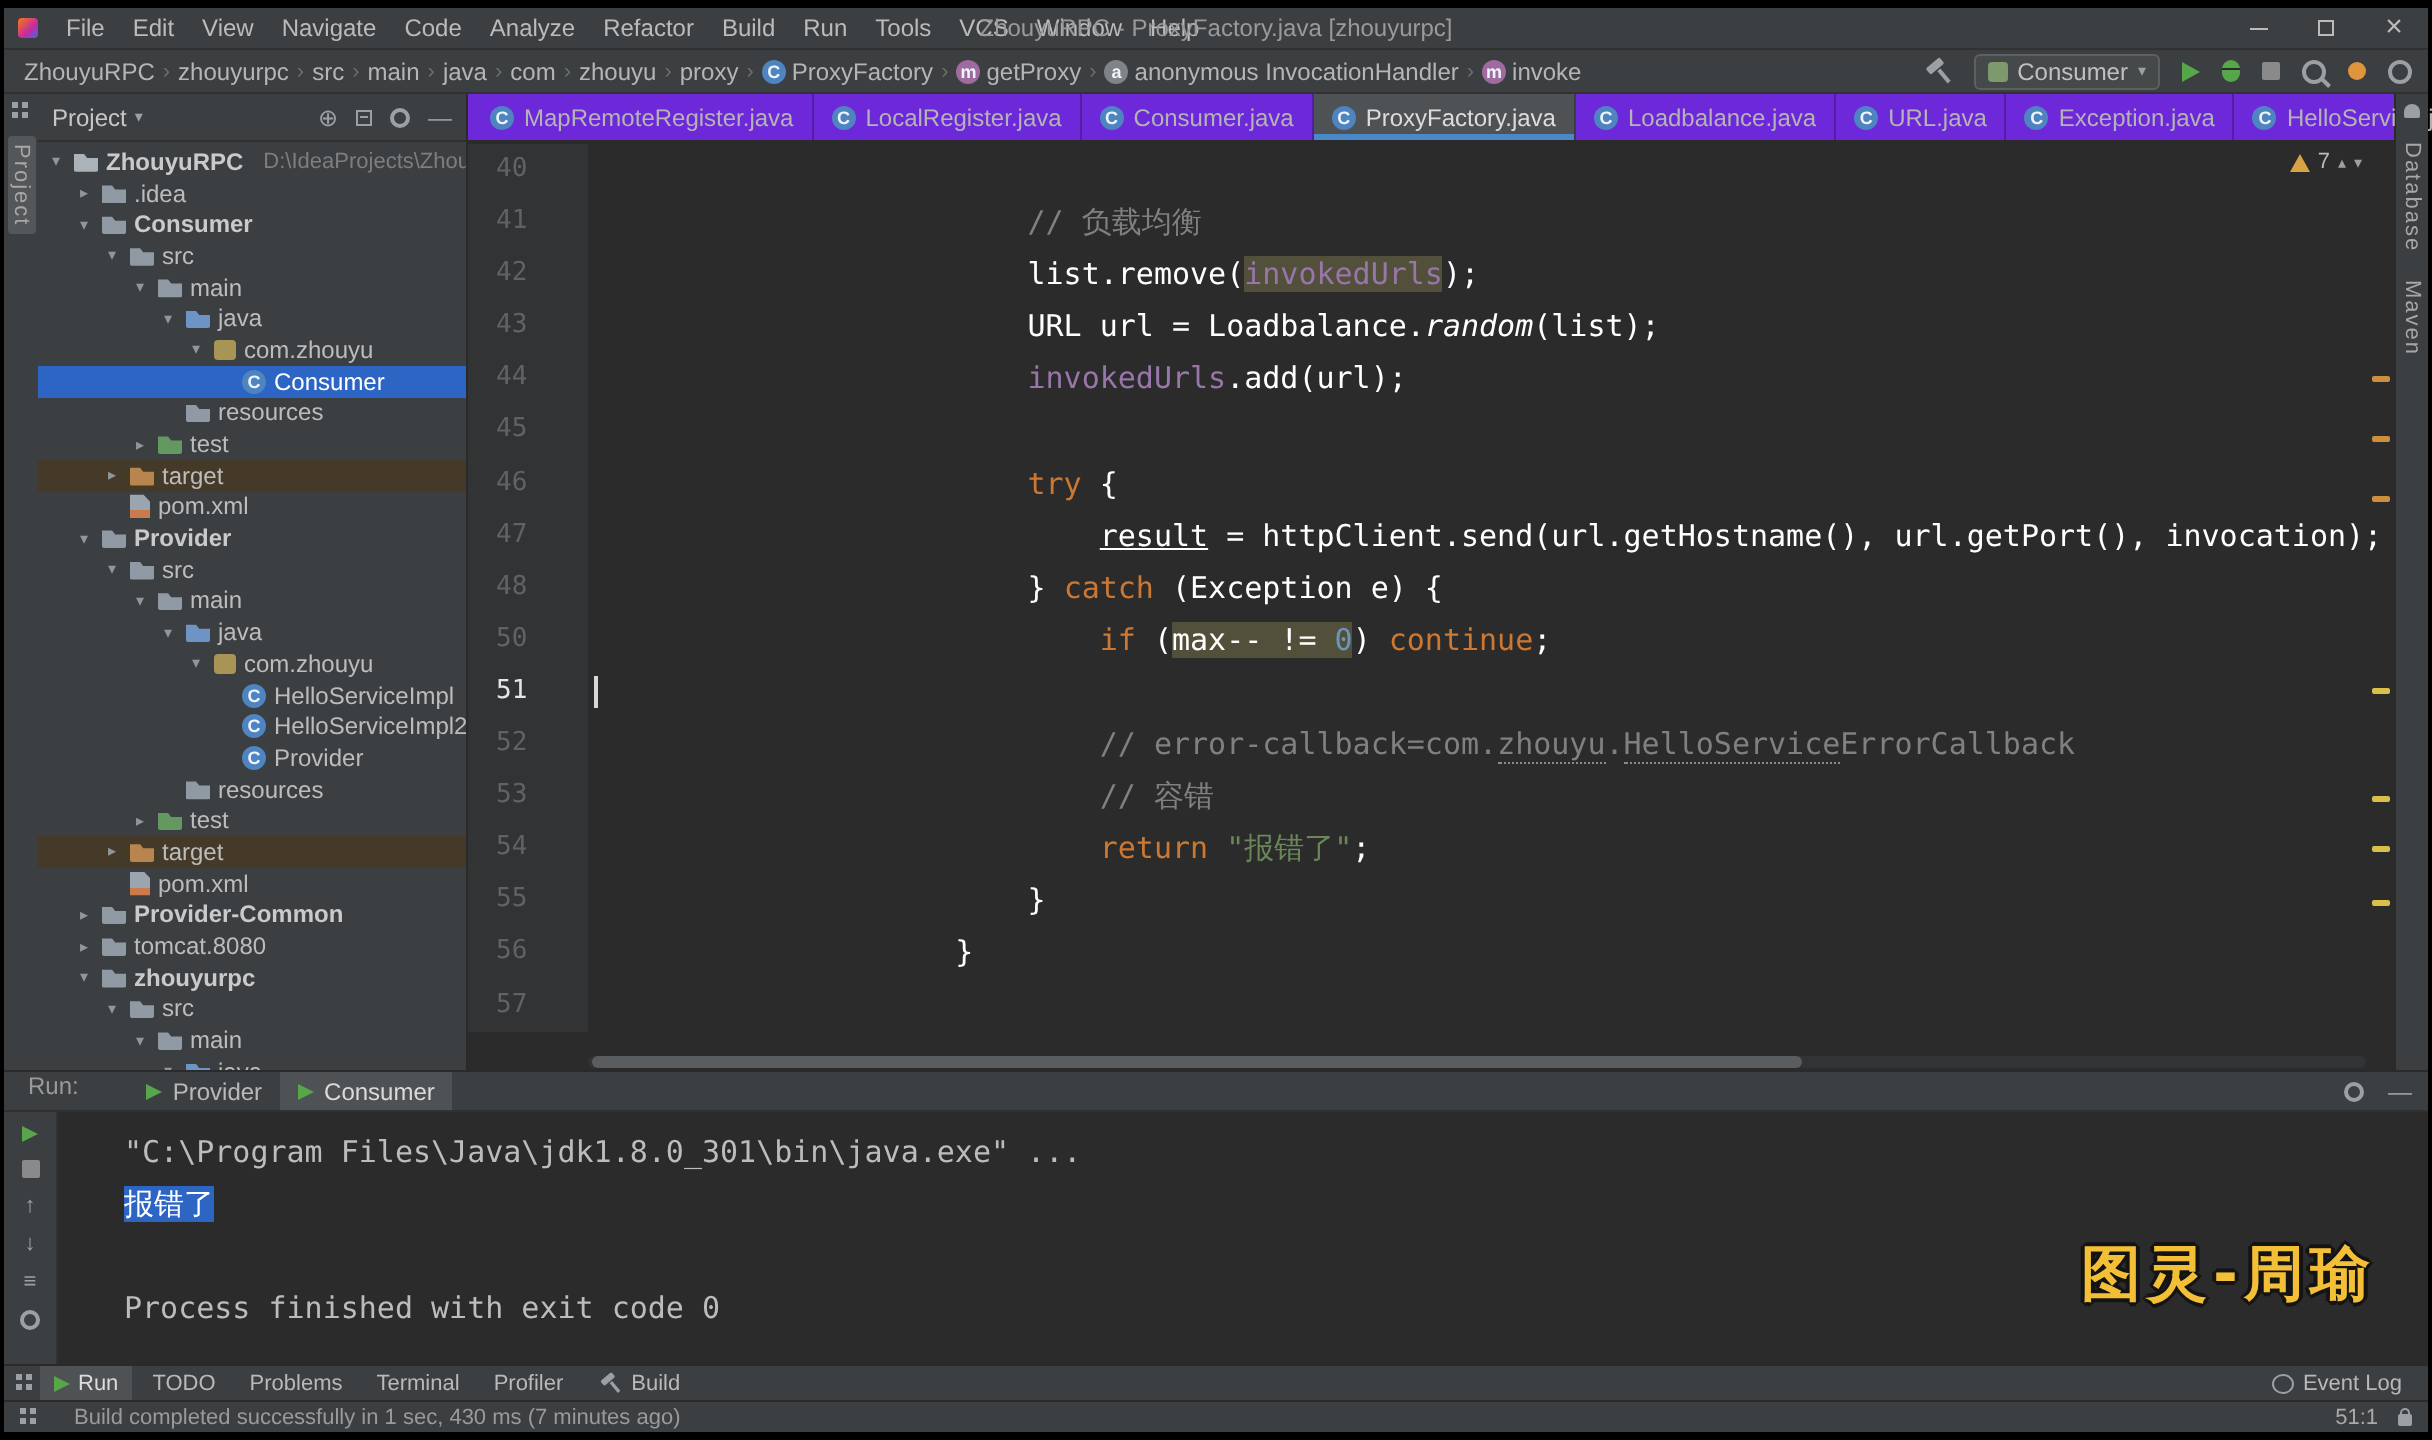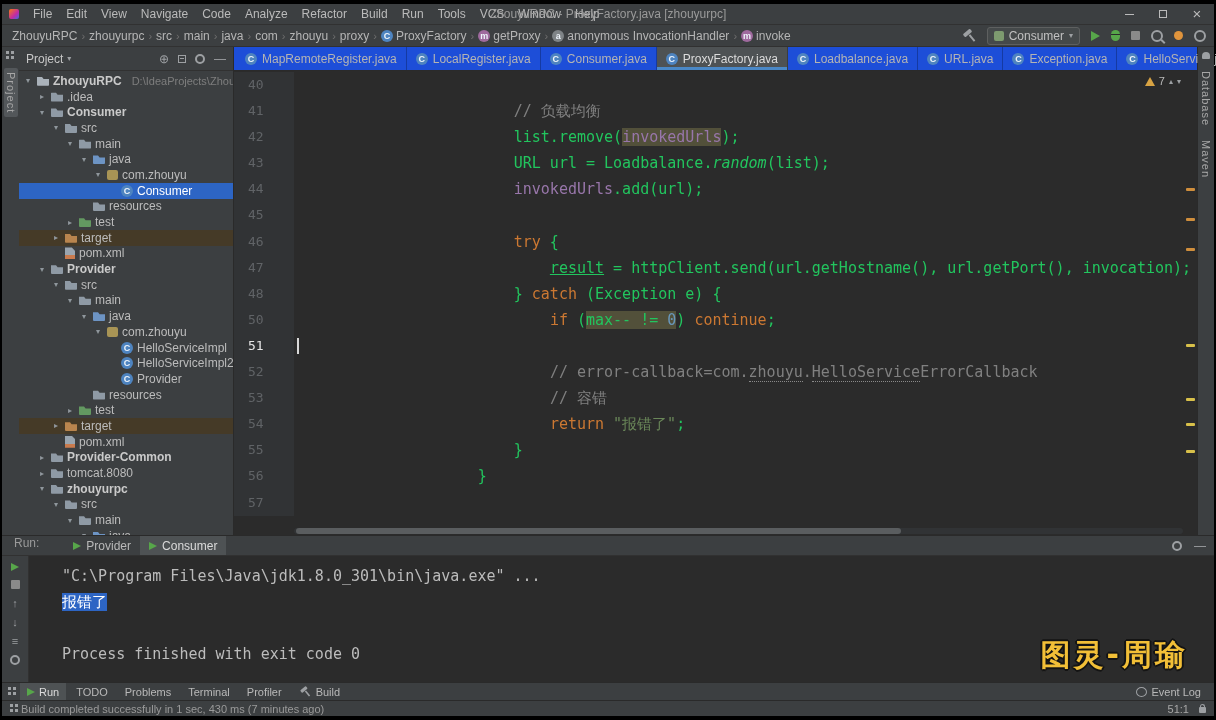--- a/index.html
+++ b/index.html
@@ -44,33 +44,33 @@
   .trow{display:flex;align-items:center;height:15.7px;white-space:nowrap;gap:4px}
   .tw{width:10px;flex:none;text-align:center;color:#8f969c;font-size:8px}
   .tlabel{color:#bcbcbc}
   .tlabel.b{font-weight:bold;color:#cacaca}
   .thint{color:#7e7e7e;margin-left:6px;font-size:11px}
   .trow.sel{background:#2d65c4}
   .trow.sel .tlabel{color:#fff}
   .trow.exc{background:#453a27}
 
   .editor-col{flex:1;display:flex;flex-direction:column;min-width:0;border-left:1px solid #2a2a2a;border-right:1px solid #2a2a2a}
-  #tabbar{height:23px;display:flex;align-items:stretch;background:#1d4ed8;border-bottom:1px solid #2a2a2a;padding-left:2px;flex:none}
+  #tabbar{height:23px;display:flex;align-items:stretch;background:#6d28d9;border-bottom:1px solid #2a2a2a;padding-left:2px;flex:none}
   .tab{display:flex;align-items:center;gap:5px;padding:0 9px;font-size:12px;color:#b4b4b4;border-right:1px solid rgba(0,0,0,.25)}
   .tab.active{background:#4e5254;color:#dcdcdc;box-shadow:inset 0 -3px 0 #4a88c7}
   .tab-label{white-space:nowrap}
 
   .editor{flex:1;position:relative;background:#2b2b2b;overflow:hidden;
           font-family:"DejaVu Sans Mono",monospace;font-size:15px}
   #lines{position:absolute;inset:0;padding-top:1px}
   .cline{display:flex;height:26.1px;line-height:26.1px;white-space:pre}
   .lnum{width:60px;flex:none;background:#313335;color:#606366;font-size:13px;padding-left:14px;box-sizing:border-box}
   .caretline .lnum{color:#e5e5e5}
   .ltext{padding-left:3px;color:#a9b7c6}
-  .seg.pl{color:#22c55e}
+  .seg.pl{color:#ffffff}
   .seg.kw{color:#cc7832}
   .seg.cm{color:#808080}
   .seg.st{color:#6a8759}
   .seg.fd{color:#9876aa}
   .seg.nm{color:#6897bb}
   .seg.it{font-style:italic}
   .seg.un{text-decoration:underline}
   .seg.du{border-bottom:1px dotted #8a8a8a}
   .seg.hl{background:#52503a}
   .caret{display:inline-block;width:2px;height:16px;background:#d8d8d8;vertical-align:-3px}
@@ -96,24 +96,24 @@
   .tool-g{color:#9da0a3;font-size:11px;line-height:10px}
   #console{flex:1;background:#2b2b2b;font-family:"DejaVu Sans Mono",monospace;font-size:15px;color:#bcbcbc;padding:7px 0 0 33px;overflow:hidden}
   .con-line{height:26px;line-height:26px;white-space:pre}
   .con-sel{background:#2d65c4;color:#fff}
 
   
   .bottombar{height:17px;display:flex;align-items:center;background:#3c3f41;border-top:1px solid #2a2a2a;padding:0 6px;gap:3px;font-size:11px;flex:none}
   .btab{display:flex;align-items:center;gap:4px;padding:0 7px;height:17px;color:#b9b9b9}
   .btab.active{background:#4e5254;color:#dcdcdc}
   #btright{margin-left:auto;display:flex;gap:4px}
-  .statusbar{height:15px;display:flex;align-items:center;background:#3c3f41;border-top:1px solid #2a2a2a;padding:0 8px;gap:2px;font-size:11px;color:#9a9a9a;flex:none}
+  .statusbar{height:15px;display:flex;align-items:center;background:#3c3f41;border-top:1px solid #2a2a2a;padding:0 8px;gap:18px;font-size:11px;color:#9a9a9a;flex:none}
   .sb-right{margin-left:auto;display:flex;gap:10px;align-items:center;color:#a8a8a8}
 
-  .watermark{position:absolute;right:26px;bottom:40px;font-size:30px;font-weight:bold;color:#f2bf37;letter-spacing:3px;z-index:50;
+  .watermark{position:absolute;right:26px;bottom:58px;font-size:30px;font-weight:bold;color:#f2bf37;letter-spacing:3px;z-index:50;
              font-family:"DejaVu Sans",sans-serif;
              text-shadow:-2px 0 #141414,2px 0 #141414,0 -2px #141414,0 2px #141414,-1px -1px #141414,1px 1px #141414,-1px 1px #141414,1px -1px #141414}
 
   
   .ico{display:inline-block;vertical-align:middle;flex:none}
   .ic-folder,.ic-folder-src,.ic-folder-test,.ic-folder-excluded,.ic-folder-res,.ic-project{
       width:12px;height:10px;border-radius:1px;background:#8f9aa5;
       clip-path:polygon(0 12%,42% 12%,55% 32%,100% 32%,100% 100%,0 100%)}
   .ic-folder-src{background:#6d94c4}
   .ic-folder-test{background:#639961}

